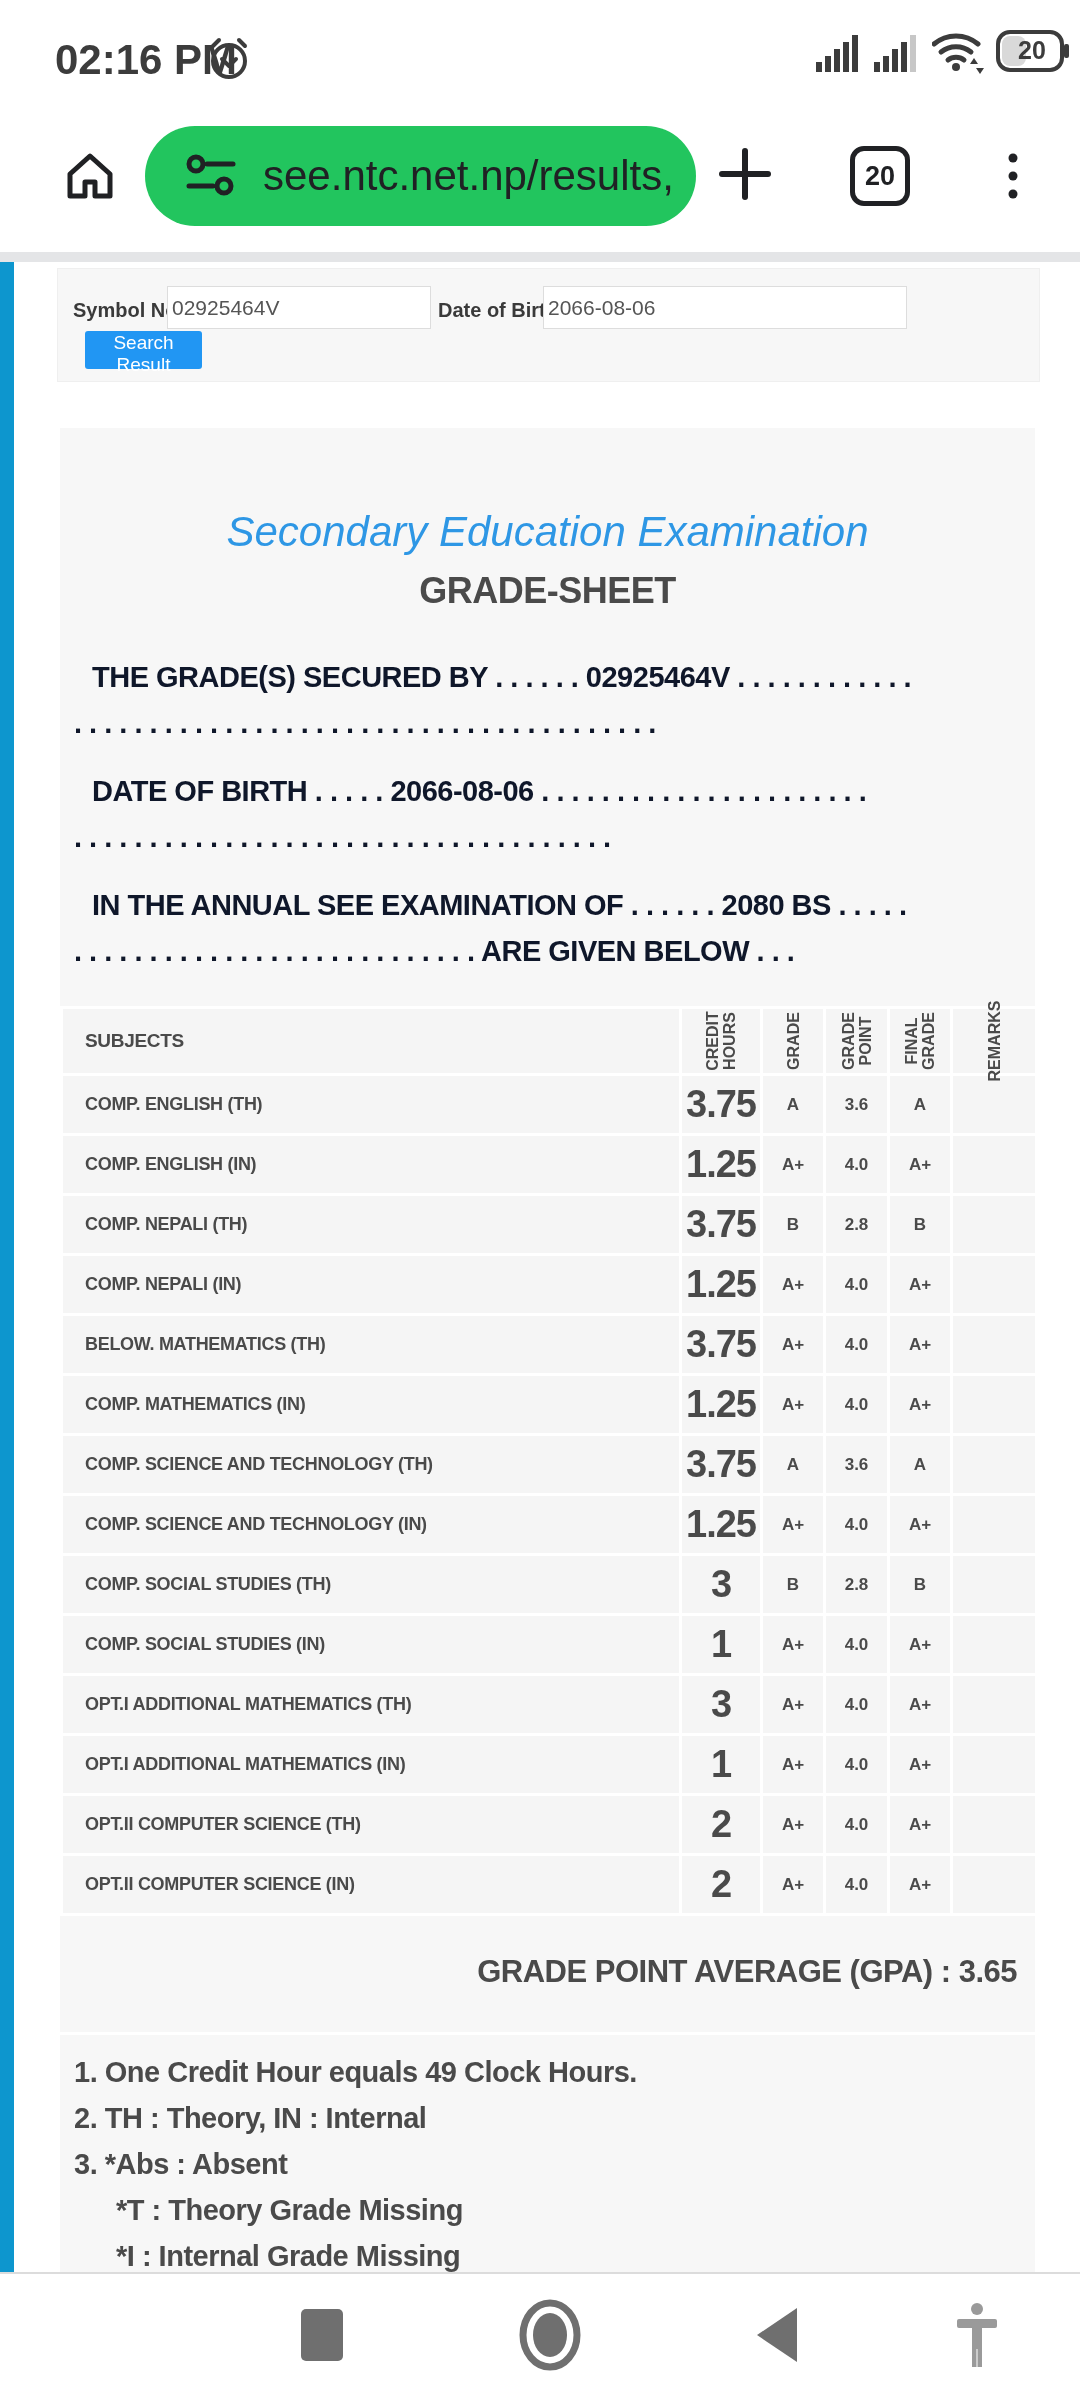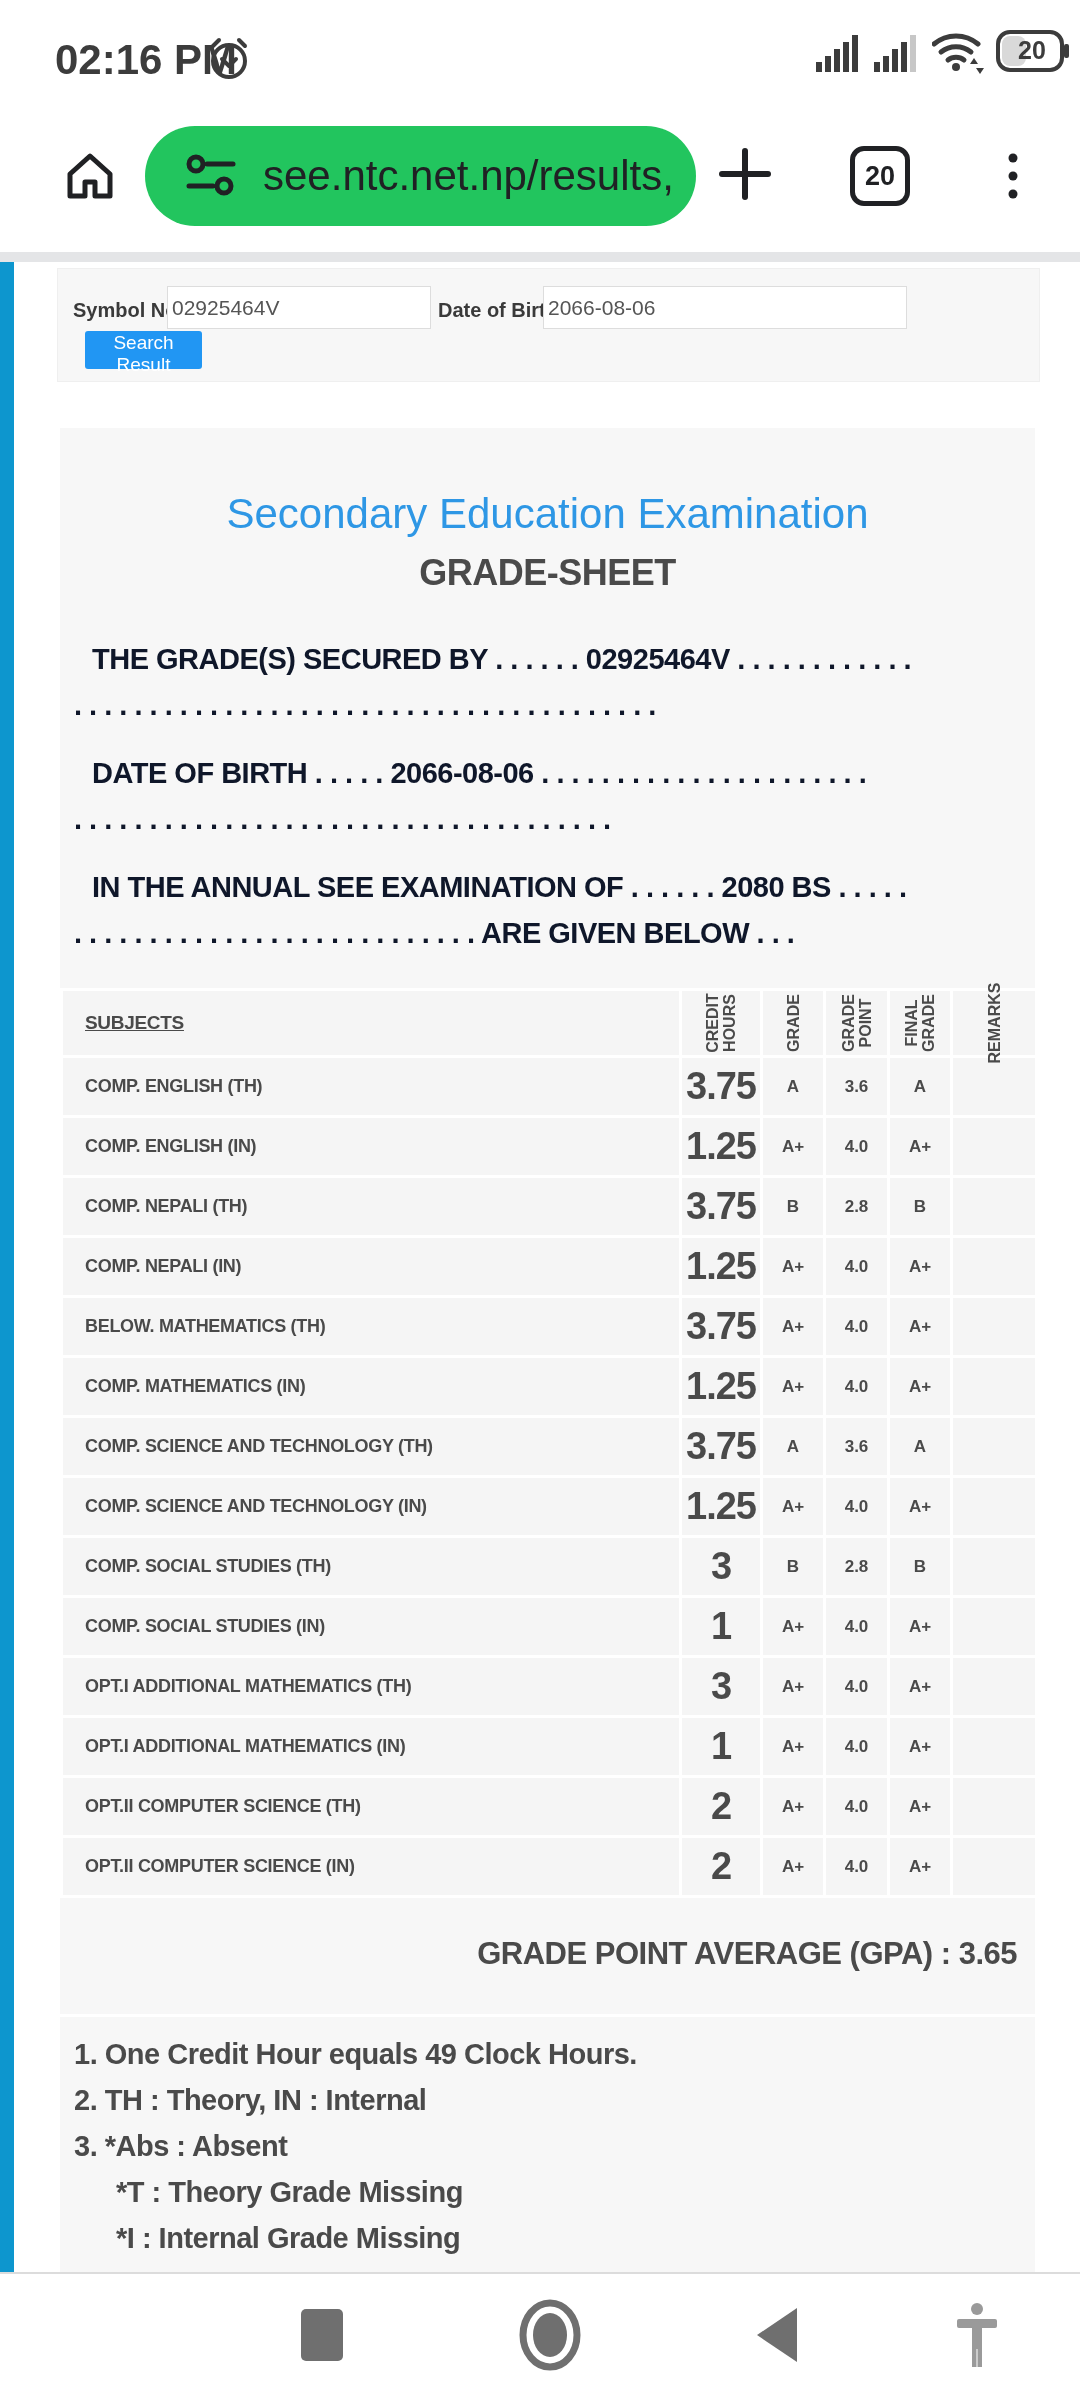--- a/index.html
+++ b/index.html
@@ -38,29 +38,29 @@
   .f-label.dob{left:380px;}
   .f-input{position:absolute;top:17px;height:43px;background:#fff;border:1px solid #ddd;box-sizing:border-box;
     font-size:21px;color:#555;padding:0 4px;font-family:"Liberation Sans",sans-serif;}
   .f-input.sym{left:109px;width:264px;}
   .f-input.dob{left:485px;width:364px;}
   .search-btn{position:absolute;left:27px;top:62px;width:117px;height:38px;background:var(--btn-blue,#2196f3);
     border:none;border-radius:3px;color:#fff;font-size:19px;font-family:"Liberation Sans",sans-serif;cursor:pointer;}
 
   
   .card{position:absolute;left:60px;top:166px;width:975px;min-height:1900px;background:#f7f7f7;box-sizing:border-box;}
-  .sheet-title{margin-top:62px;text-align:center;font-size:42px;color:var(--link-blue,#2e97e5);font-weight:normal;}
+  .sheet-title{margin-top:80px;text-align:center;font-size:42px;color:var(--link-blue,#2e97e5);font-weight:normal;font-style:italic;}
   .sheet-heading{margin-top:14px;text-align:center;font-size:36px;font-weight:bold;color:#4a4a4a;letter-spacing:-0.5px;}
   .paras{margin-top:42px;padding:0 14px;}
   .para{font-size:29px;font-weight:bold;color:#0f172a;line-height:46px;letter-spacing:-0.5px;margin-bottom:22px;}
   .para .l1{padding-left:18px;}
 
   table.results{margin-top:32px;width:975px;border-collapse:collapse;table-layout:fixed;}
   table.results th,table.results td{border:3px solid #fff;background:#f5f5f5;color:#4a4a4a;overflow:visible;}
-  th.h-sub{height:62px;text-align:left;padding-left:22px;font-size:19px;font-weight:bold;letter-spacing:-0.3px;text-decoration:underline;}
+  th.h-sub{height:62px;text-align:left;padding-left:22px;font-size:19px;font-weight:bold;letter-spacing:-0.3px;}
   th.h-rot{height:62px;position:relative;}
   th.h-rot .rot{position:absolute;left:50%;top:50%;width:140px;
     transform:translate(-50%,-50%) rotate(-90deg);font-size:16px;font-weight:bold;line-height:17px;
     text-align:center;white-space:pre-line;letter-spacing:0;}
   td{height:55px;}
   td.c-sub{text-align:left;padding-left:22px;font-size:18px;font-weight:bold;letter-spacing:-0.3px;}
   td.c-credit{text-align:center;font-size:38px;font-weight:bold;letter-spacing:-1px;}
   td.c-grade,td.c-point,td.c-final,td.c-rem{text-align:center;font-size:17px;font-weight:bold;}
 
   .gpa-line{margin-top:38px;text-align:right;padding-right:18px;font-size:31px;font-weight:bold;color:#4a4a4a;letter-spacing:-0.5px;}

